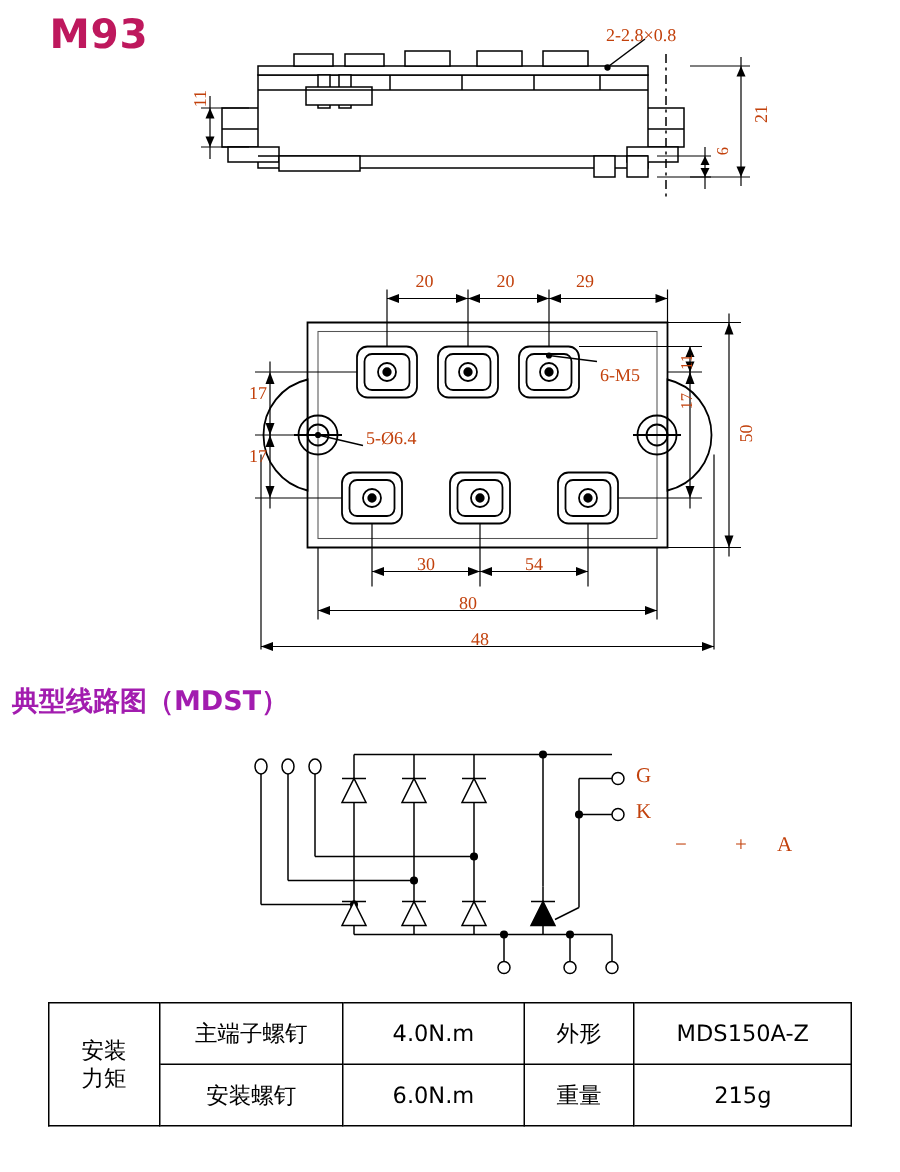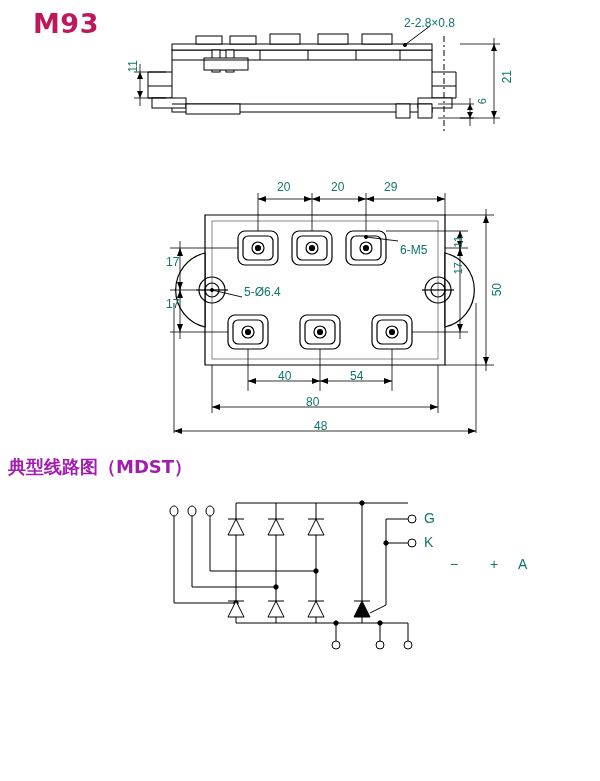--- a/index.html
+++ b/index.html
@@ -25,23 +25,23 @@
     left: 12px; top: 8px;
     font-size: 27px;
     font-weight: bold;
     color: #be185d;
     letter-spacing: 0.5px;
     font-family: "DejaVu Sans", "Liberation Sans", sans-serif;
     margin-left: 21px;
   }
   .dim-txt {
     font-size: 12px;
-    color: #0f766e;
+    color: #c2410c;
     white-space: nowrap;
-    font-family: Liberation Sans, sans-serif;
+    font-family: Liberation Serif, serif;
   }
   .dim-txt.small { font-size: 11px; }
   .vert {
     writing-mode: vertical-rl;
     text-orientation: mixed;
     transform: rotate(180deg);
   }
   .sect-title {
     left: 8px; top: 455px;
     font-size: 18px;
@@ -295,21 +295,21 @@
   <div class="abs dim-txt" style="left:331px; top:180px;">20</div>
   <div class="abs dim-txt" style="left:384px; top:180px;">29</div>
 
   <div class="abs dim-txt" style="left:166px; top:255px;">17</div>
   <div class="abs dim-txt" style="left:166px; top:297px;">17</div>
 
   <div class="abs dim-txt vert small" style="left:452px; top:236px;">11</div>
   <div class="abs dim-txt vert small" style="left:452px; top:262px;">17</div>
   <div class="abs dim-txt vert" style="left:490px; top:283px;">50</div>
 
-  <div class="abs dim-txt" style="left:278px; top:369px;">40</div>
+  <div class="abs dim-txt" style="left:278px; top:369px;">30</div>
   <div class="abs dim-txt" style="left:350px; top:369px;">54</div>
   <div class="abs dim-txt" style="left:306px; top:395px;">80</div>
   <div class="abs dim-txt" style="left:314px; top:419px;">48</div>
 
   <div class="abs dim-txt" style="left:244px; top:285px;">5-Ø6.4</div>
   <div class="abs dim-txt" style="left:400px; top:243px;">6-M5</div>
 
   <div class="abs sect-title">典型线路图（MDST）</div>
 
   <svg class="abs" style="left:140px; top:495px;" width="400" height="160">
@@ -381,14 +381,34 @@
       <circle cx="272" cy="48" r="4"></circle>
     </g>
   </svg>
 
   <div class="abs dim-txt" style="left:424px; top:510px; font-size:14px;">G</div>
   <div class="abs dim-txt" style="left:424px; top:534px; font-size:14px;">K</div>
   <div class="abs dim-txt" style="left:450px; top:556px; font-size:14px;">−</div>
   <div class="abs dim-txt" style="left:490px; top:556px; font-size:14px;">+</div>
   <div class="abs dim-txt" style="left:518px; top:556px; font-size:14px;">A</div>
 
+  <table class="spec-table">
+    <tbody>
+        <tr>
+      <td class="c-label" rowspan="2">
+        <div>安装</div>
+        <div>力矩</div>
+      </td>
+      <td class="c-name">主端子螺钉</td>
+      <td class="c-val">4.0N.m</td>
+      <td class="c-key">外形</td>
+      <td class="c-model">MDS150A-Z</td>
+    </tr>
+    <tr>
+      <td class="c-name">安装螺钉</td>
+      <td class="c-val">6.0N.m</td>
+      <td class="c-key">重量</td>
+      <td class="c-model">215g</td>
+    </tr>
+  </tbody>
+    </table>
 
 </div>
 
 </body></html>

